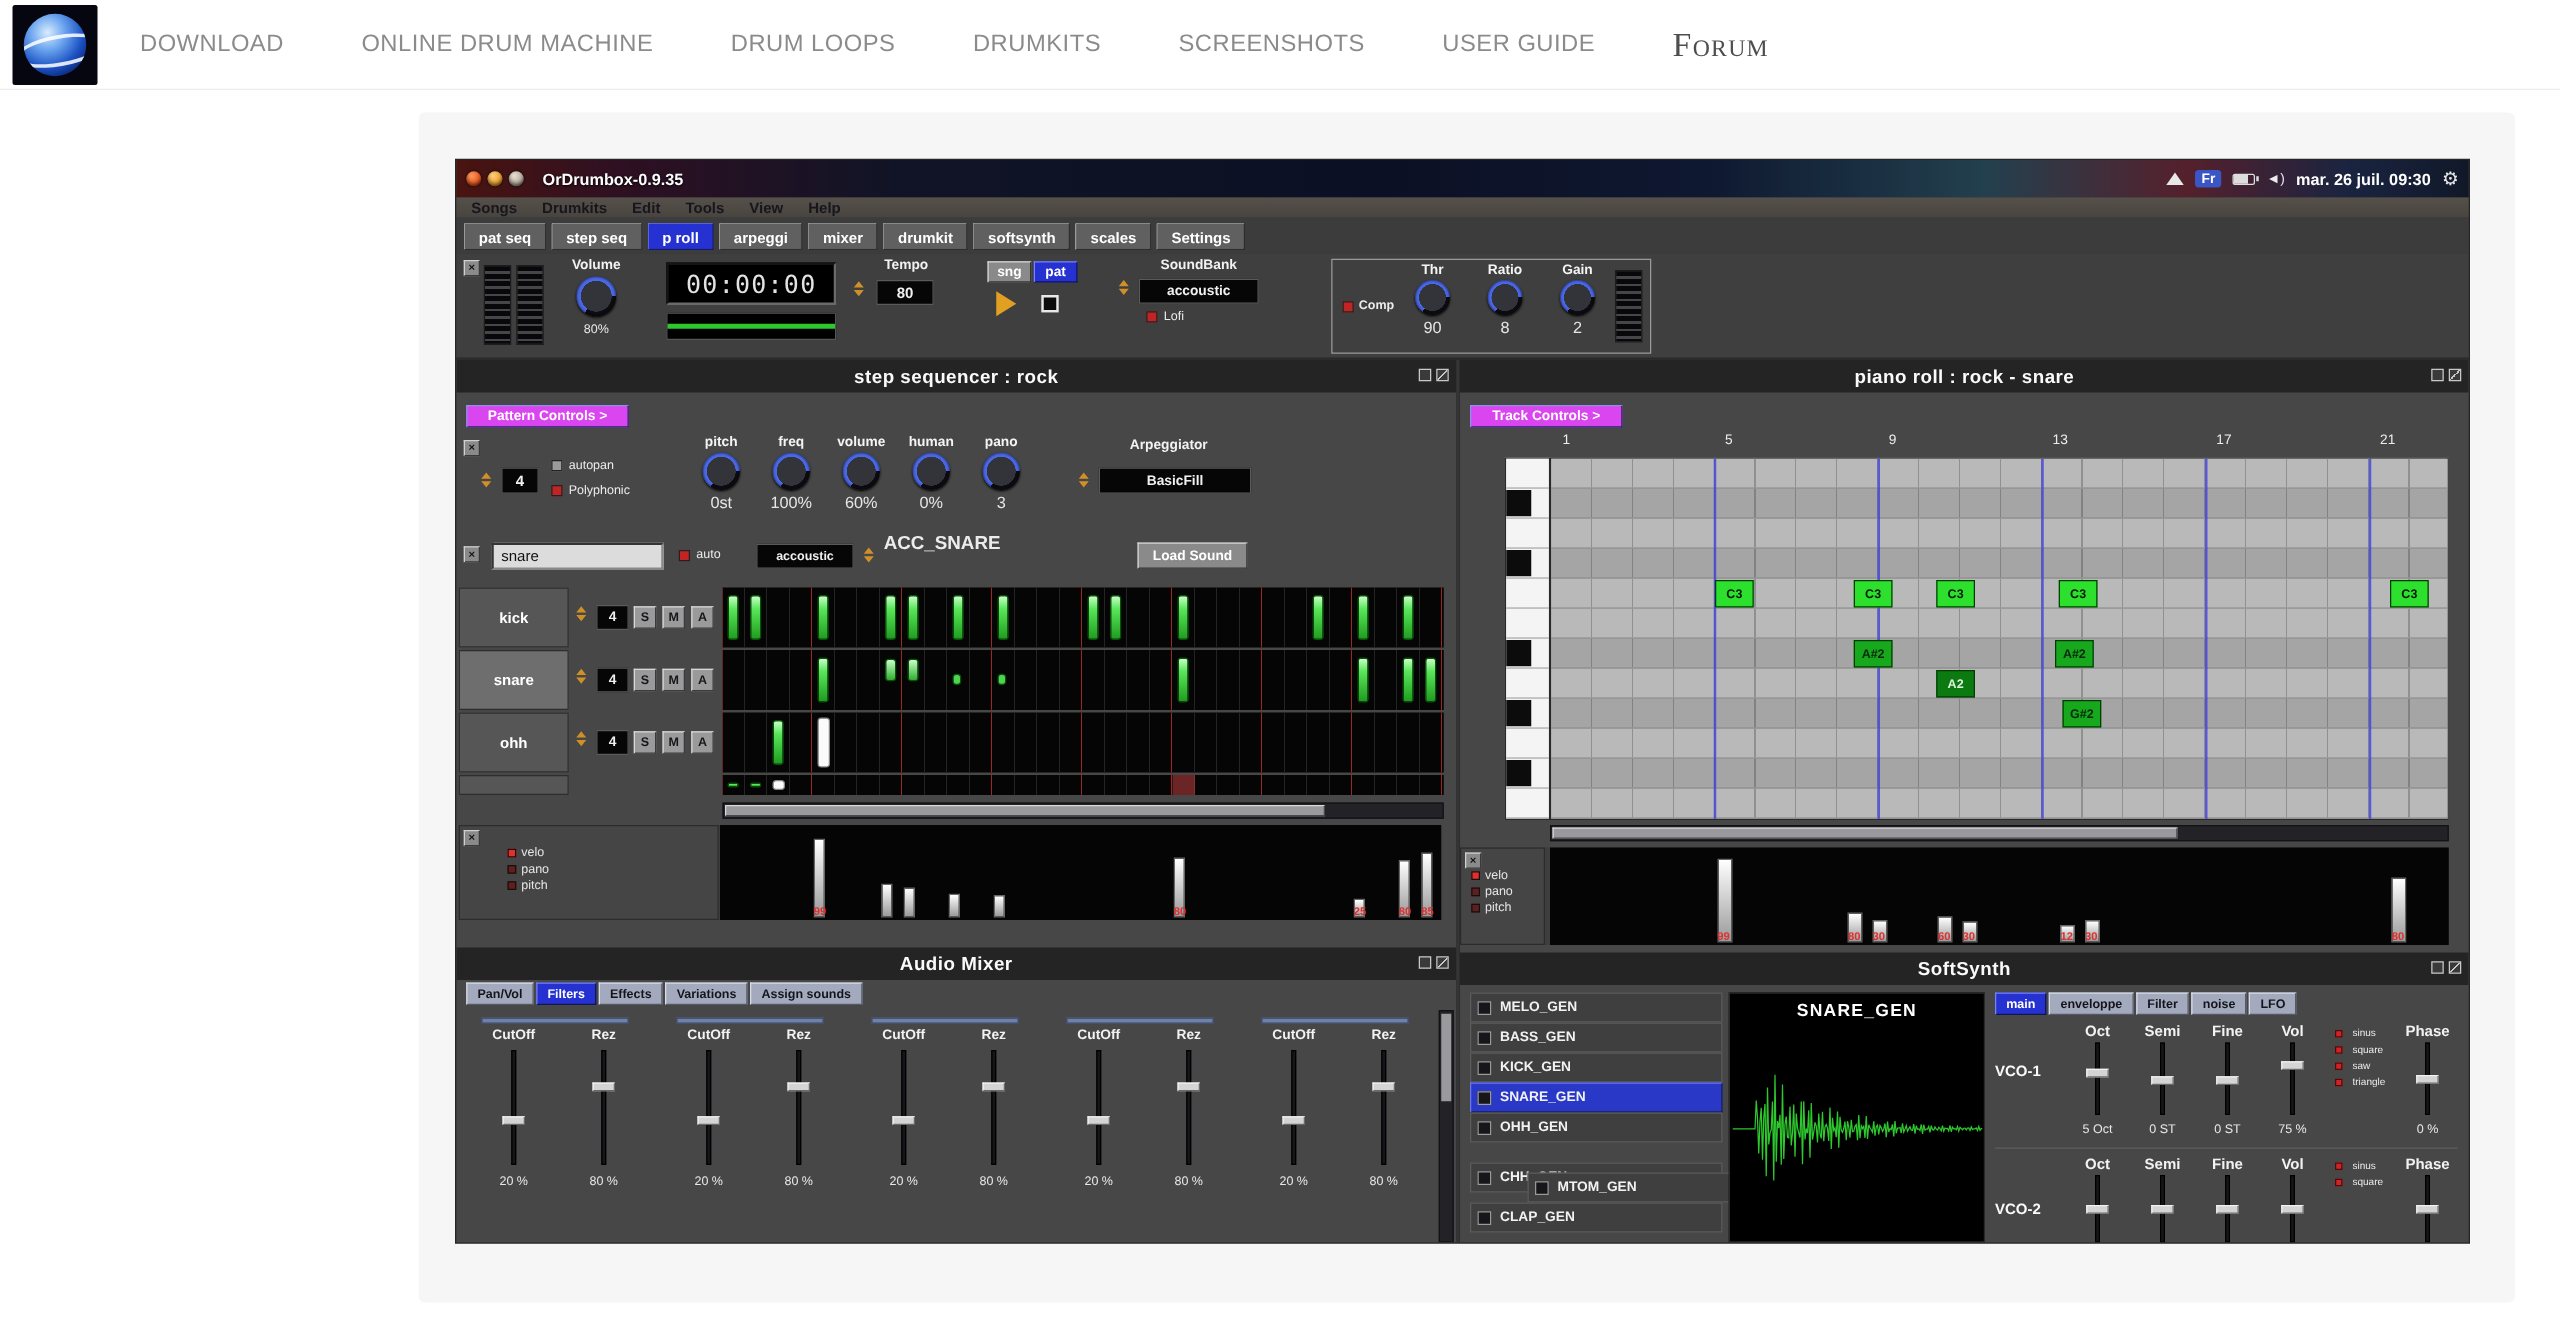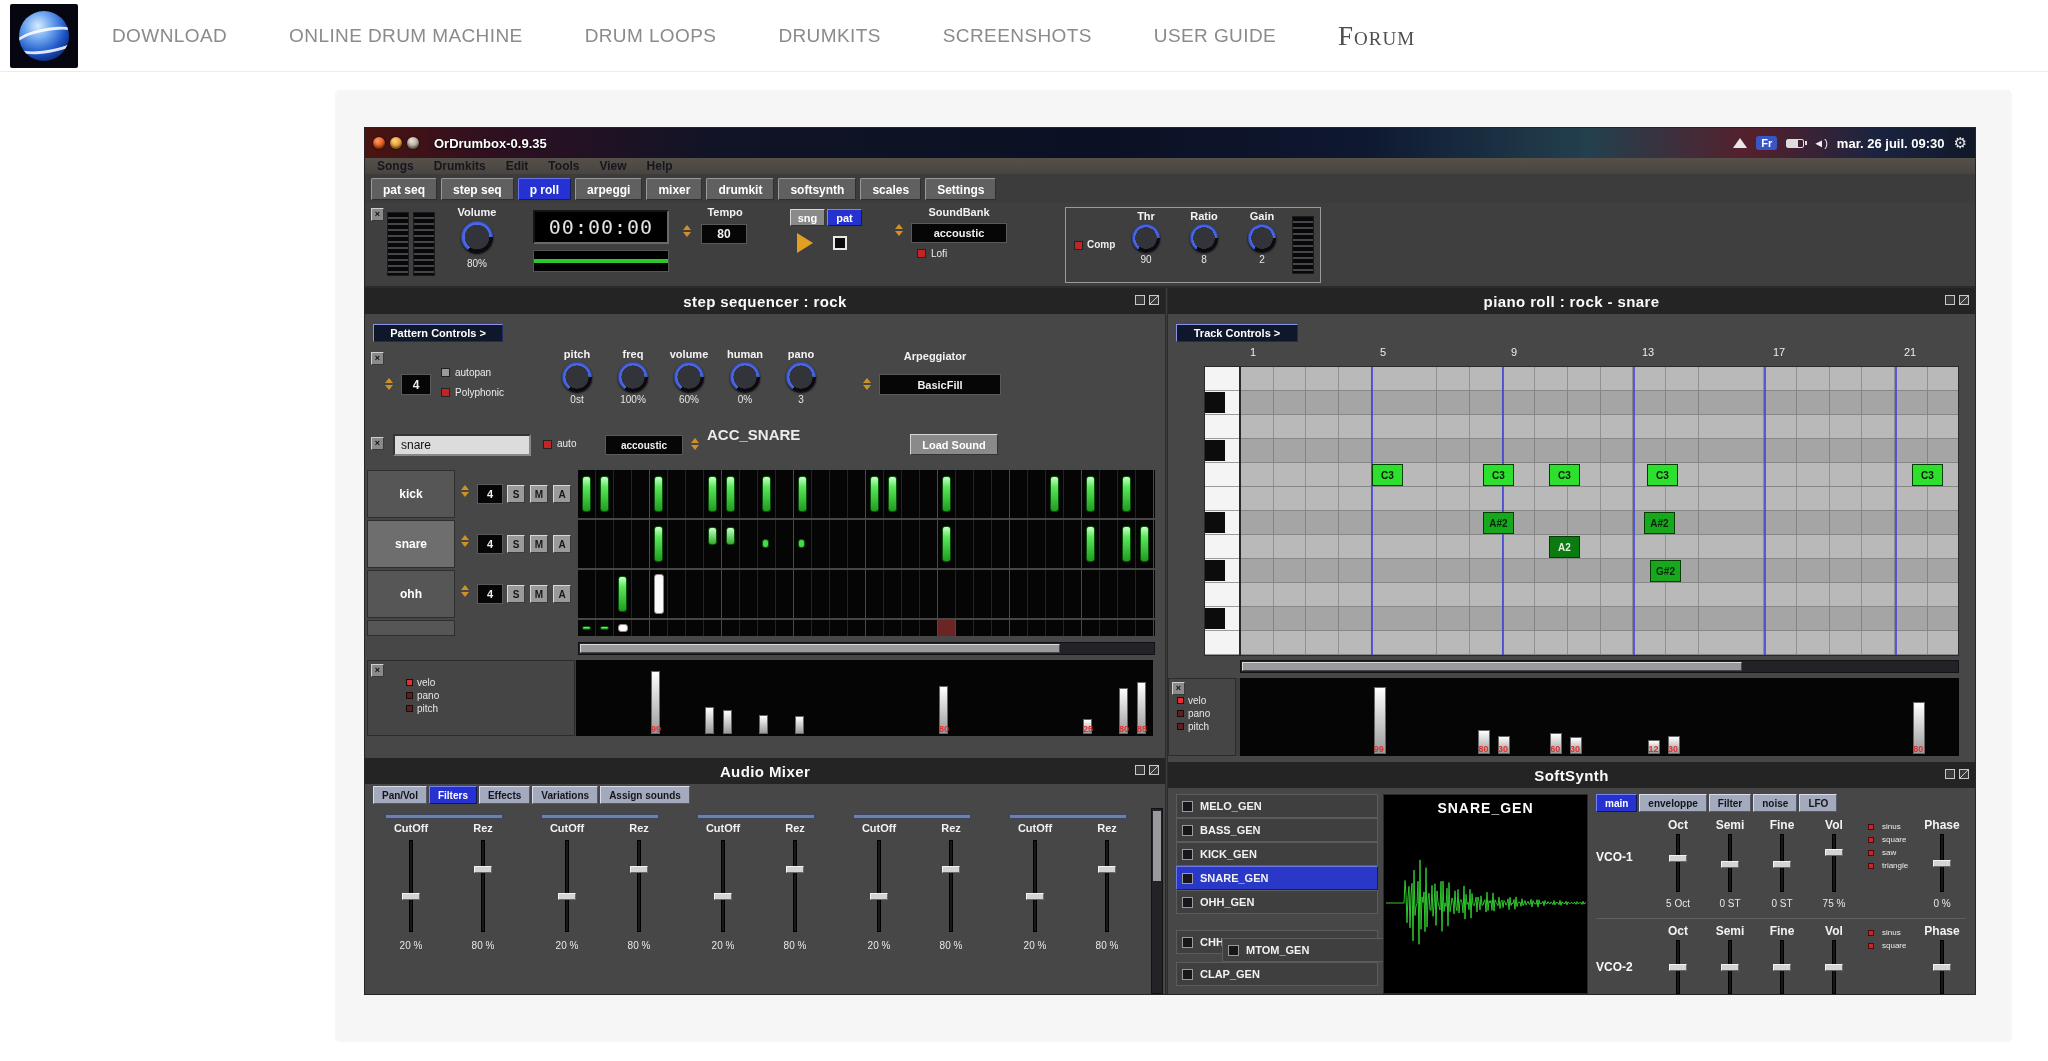--- a/index.html
+++ b/index.html
@@ -41,34 +41,34 @@
 
 .xbtn{position:absolute;width:13px;height:13px;background:#8a8a8a;border:1px solid;border-color:#d0d0d0 #3a3a3a #3a3a3a #d0d0d0;color:#101010;font-size:9px;font-weight:bold;line-height:11px;text-align:center;cursor:pointer}
 .t-label{position:absolute;color:#f2f2f2;font-size:11px;font-weight:bold;text-align:center;white-space:nowrap}
 .t-value{position:absolute;color:#e8e8e8;font-size:10px;text-align:center}
 .c-label{position:absolute;color:#ececec;font-size:10px;white-space:nowrap}
 .knob{position:absolute;border-radius:50%;background:radial-gradient(circle,#33333a 0 54%,rgba(0,0,0,0) 55%),conic-gradient(from 215deg,#4a68e8 0 235deg,#0c0c12 235deg 360deg);box-shadow:inset 0 0 2px #000,0 1px 2px #000;cursor:pointer}
 .k32{width:32px;height:32px}.k30{width:30px;height:30px}.k28{width:28px;height:28px}
 .kgroup{display:flex;flex-direction:column;align-items:center;width:52px;gap:2px}
 .kgroup .knob{position:relative;flex:none}
 .kg-label{color:#f4f4f4;font-size:11px;font-weight:bold;white-space:nowrap}
-.kg-value{color:#e6e6e6;font-size:10px;white-space:nowrap}
+.kg-value{color:#e6e6e6;font-size:13px;white-space:nowrap}
 .spinner{position:absolute;display:flex;flex-direction:column;gap:2px;cursor:pointer}
 .spinner i{display:block;width:0;height:0;border-left:4px solid transparent;border-right:4px solid transparent}
 .spinner i.up{border-bottom:5px solid #d09028}
 .spinner i.dn{border-top:5px solid #d09028}
 .blackbox{position:absolute;background:#060606;border:1px solid #5a5a5a;color:#f0f0f0;font-size:12px;font-weight:bold;display:flex;align-items:center;justify-content:center;cursor:pointer}
 .check{position:absolute;width:9px;height:9px;border:1px solid #222;cursor:pointer}
 .check.red{background:#c02424}.check.gray{background:#9a9a9a}
 .lcd{position:absolute;width:136px;height:34px;background:#000;border:2px inset #6a6a6a;color:#e2e2e2;font-family:"DejaVu Sans Mono",monospace;font-size:20px;letter-spacing:1px;display:flex;align-items:center;justify-content:center}
 .progress{position:absolute;width:136px;height:22px;background:#000;border:1px solid #555;display:flex;align-items:center}
 .progress-line{width:100%;height:4px;background:#2ec82e}
 .gbtn{position:absolute;background:#8a8a8a;border:1px solid;border-color:#d6d6d6 #343434 #343434 #d6d6d6;color:#fff;font-weight:bold;font-size:11px;display:flex;align-items:center;justify-content:center;cursor:pointer}
 .bluebtn{background:#2531d0;border-color:#7a84f0 #10184f #10184f #7a84f0}
-.indigobtn{position:absolute;background:#0f172a;border:1px solid;border-color:#8a92ea #202a6a #202a6a #8a92ea;color:#fff;font-weight:bold;font-size:11px;display:flex;align-items:center;justify-content:center;cursor:pointer;white-space:nowrap}
+.indigobtn{position:absolute;background:#d946ef;border:1px solid;border-color:#8a92ea #202a6a #202a6a #8a92ea;color:#fff;font-weight:bold;font-size:11px;display:flex;align-items:center;justify-content:center;cursor:pointer;white-space:nowrap}
 .play{position:absolute;width:0;height:0;border-left:16px solid #e2a022;border-top:10px solid transparent;border-bottom:10px solid transparent;cursor:pointer}
 .stop{position:absolute;width:14px;height:14px;border:2px solid #e8e8e8;background:#0c0c0c;cursor:pointer}
 .vu{position:absolute;width:22px;background:repeating-linear-gradient(180deg,#08080a 0 4px,#46464a 4px 6px);border:1px solid #1c1c1c}
 .transport{position:absolute;left:0;top:75px;width:100%;height:85px;background:#3f3f3f;border-bottom:2px solid #2a2a2a}
 .comp-box{position:absolute;left:700px;top:4px;width:256px;height:76px;border:1px solid #9a9a9a}
 
 .panel{position:absolute;top:160px;height:706px;background:#474747;overflow:hidden;box-shadow:0 0 0 1px #2c2c2c}
 .panel-header{position:absolute;left:0;width:100%;height:26px;background:#242424;color:#fafafa;font-weight:bold;font-size:15px;display:flex;align-items:center;justify-content:center;letter-spacing:.4px;cursor:default}
 .ph-icons{position:absolute;right:6px;top:7px;display:flex;gap:4px}
 .ph-ic{width:10px;height:10px;border:1px solid #c8c8c8;background:#3a3a3a;cursor:pointer}

